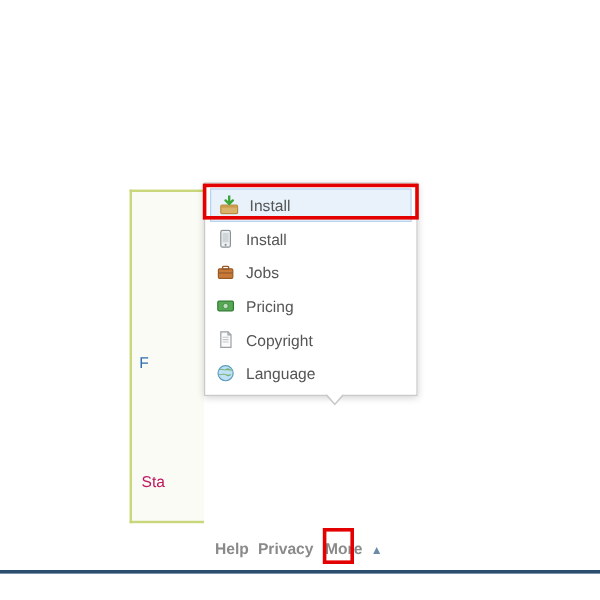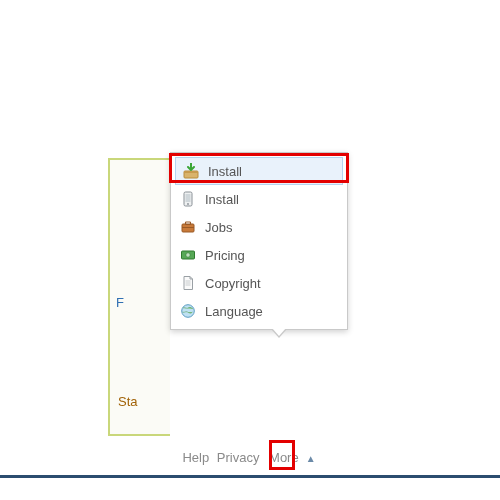--- a/index.html
+++ b/index.html
@@ -16,28 +16,29 @@
     position: absolute;
     left: 108px; top: 158px;
     width: 62px;
     height: 278px;
     border-left: 2px solid #c9d77a;
     border-top: 2px solid #c9d77a;
     border-bottom: 2px solid #c9d77a;
     background: #fbfbf6;
   }
   .bg-text1 { position:absolute; left:116px; top:295px; color:#2f6fb2; font-size:13px; }
-  .bg-text2 { position:absolute; left:118px; top:394px; color:#a16207; font-size:13px; }
+  .bg-text2 { position:absolute; left:118px; top:394px; color:#be185d; font-size:13px; }
   .footer {
     position: absolute;
     left: 0; right: 0;
     top: 450px;
     text-align: center;
     color: #8a8a8a;
     font-size: 13px;
+    font-weight: bold;
   }
   .footer span { display:inline-block; margin: 0 2px; cursor: pointer; }
   .footer .caret {
     font-size: 10px; color:#6b8aa8; padding-left:3px;
   }
   .bottom-bar {
     position:absolute; left:0; right:0; top:475px; height:3px;
     background:#2b4d6f;
   }
   .popup {

